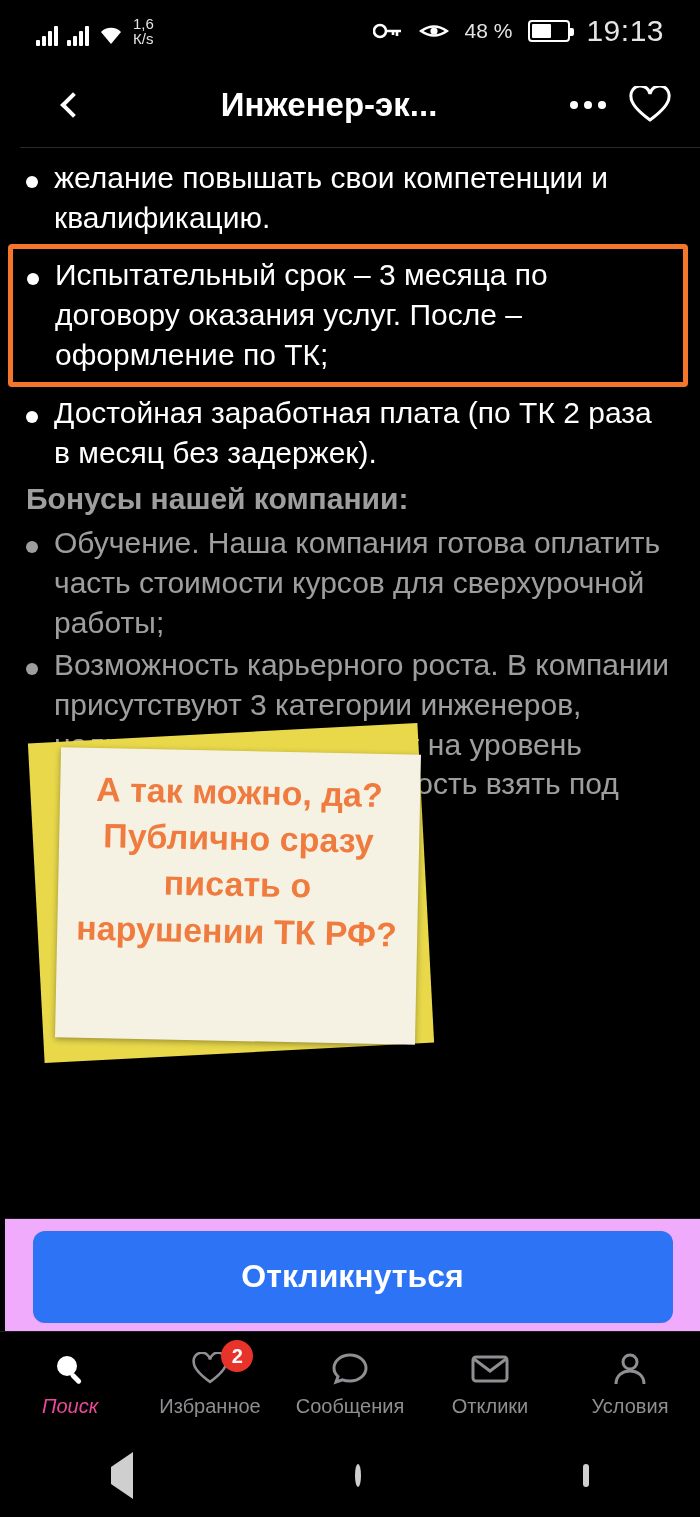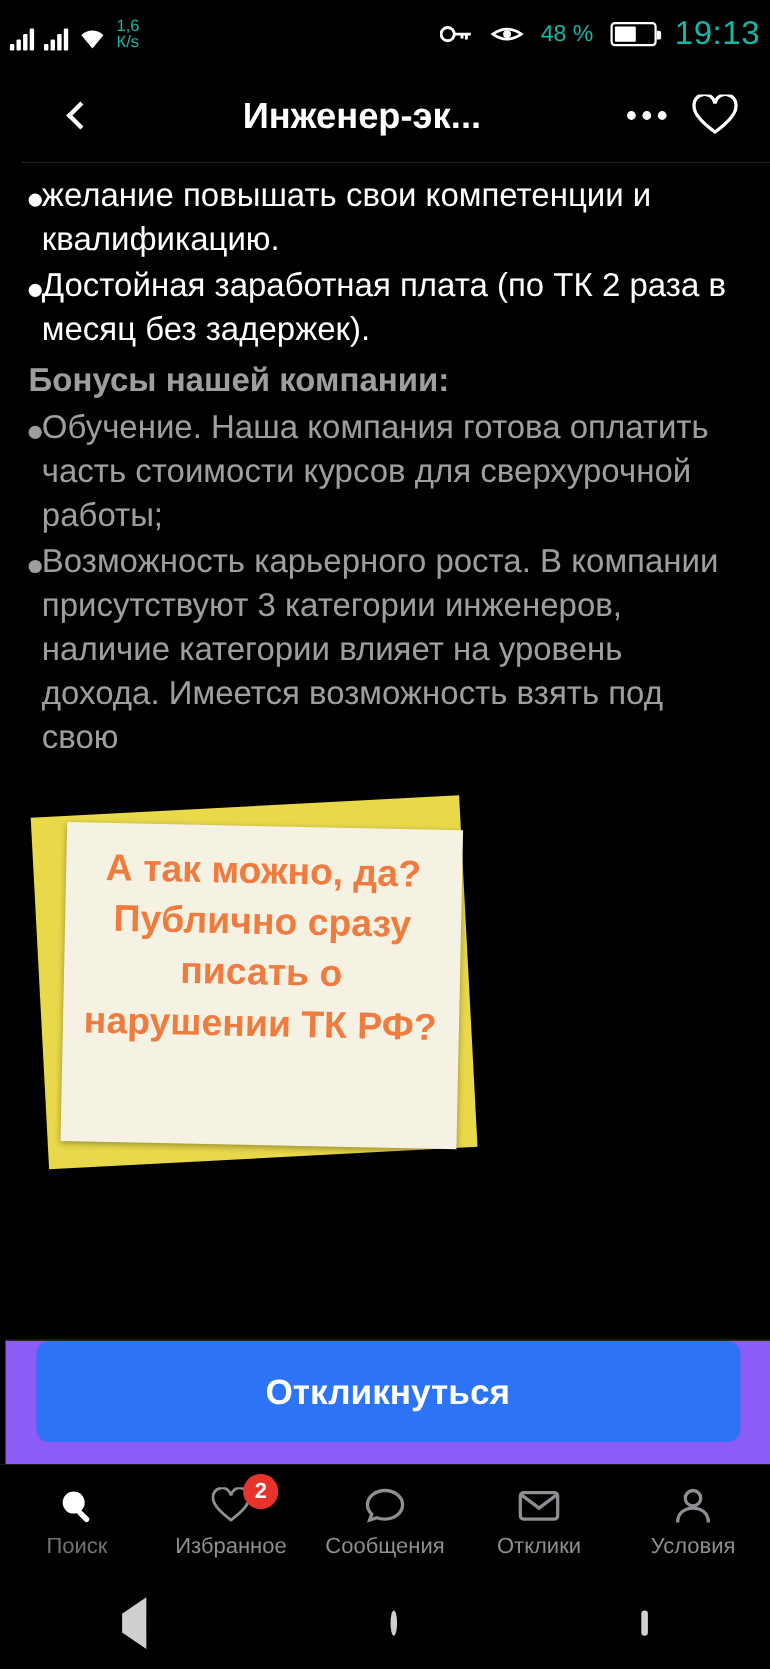--- a/index.html
+++ b/index.html
@@ -15,23 +15,23 @@
     background: #000;
     color: #fff;
   }
 
   
   .statusbar {
     height: 62px;
     display: flex;
     align-items: center;
     justify-content: space-between;
-    padding: 0 9px;
+    padding: 0 36px;
     font-size: 21px;
-    color: #14b8a6;
+    color: #e5e5e5;
   }
   .sb-left { display: flex; align-items: flex-end; gap: 9px; }
   .sb-right { display: flex; align-items: center; gap: 16px; }
   .bars { display: flex; align-items: flex-end; gap: 2px; height: 22px; }
   .bars i { display: block; width: 4px; background: #fff; border-radius: 1px; }
   .bars i:nth-child(1) { height: 6px; }
   .bars i:nth-child(2) { height: 10px; }
   .bars i:nth-child(3) { height: 15px; }
   .bars i:nth-child(4) { height: 20px; }
   .wifi { position: relative; width: 26px; height: 22px; }
@@ -83,21 +83,21 @@
   
   .content {
     position: relative;
     height: 1070px;
     padding: 10px 26px 0 26px;
     overflow: hidden;
     font-size: 30px;
     line-height: 1.33;
     color: #fff;
   }
-  .li { display: flex; gap: 0; margin-bottom: 2px; }
+  .li { display: flex; gap: 16px; margin-bottom: 2px; }
   .li .bul {
     flex: 0 0 auto;
     width: 12px; height: 12px; border-radius: 50%;
     background: #fff; margin-top: 18px;
   }
   .li .txt { flex: 1; }
   .sec-head { font-weight: bold; margin: 6px 0 4px 0; font-size: 30px; }
 
   .highlight {
     border: 5px solid #F4762A;
@@ -142,22 +142,22 @@
     line-height: 1.36;
     text-align: center;
   }
 
   
   .apply-zone {
     position: absolute;
     left: 5px; right: 0;
     top: 1218px;
     height: 116px;
-    background: #8b5cf6;
-    display: flex; align-items: flex-start; justify-content: center;
+    background: #f0abfc;
+    display: flex; align-items: center; justify-content: center;
     border-top: 1px solid #1d1d1d;
   }
   .apply-btn {
     width: 640px; height: 92px;
     background: #2C73F6;
     border-radius: 12px;
     color: #fff;
     font-size: 32px; font-weight: bold;
     display: flex; align-items: center; justify-content: center;
   }
@@ -173,21 +173,21 @@
   }
   .nav-item {
     flex: 1;
     display: flex; flex-direction: column;
     align-items: center; justify-content: center;
     gap: 6px;
     position: relative;
     color: #8e8e93;
     font-size: 20px;
   }
-  .nav-item.active { color: #737373; }
+  .nav-item.active { color: #ec4899; font-style: italic; }
   .nav-ico { width: 40px; height: 40px; display: flex; align-items: center; justify-content: center; }
   .badge {
     position: absolute;
     top: 8px; left: 58%;
     min-width: 32px; height: 32px;
     background: #E8332A;
     border-radius: 16px;
     color: #fff;
     font-size: 20px; font-weight: bold;
     display: flex; align-items: center; justify-content: center;
@@ -284,20 +284,26 @@
   <div class="content">
 
     <div class="li">
       <span class="bul"></span>
       <span class="txt">желание повышать свои компетенции и квалификацию.</span>
     </div>
 
 
 
 
+    <div class="highlight" style="border-color: rgb(244, 118, 42);">
+      <div class="li">
+        <span class="bul"></span>
+        <span class="txt">Испытательный срок – 3 месяца по договору оказания услуг. После – оформление по ТК;</span>
+      </div>
+    </div>
 
 
     <div class="li">
       <span class="bul"></span>
       <span class="txt">Достойная заработная плата (по ТК 2 раза в месяц без задержек).</span>
     </div>
 
     <div class="sec-head fade-1">Бонусы нашей компании:</div>
 
     <div class="li fade-1">

